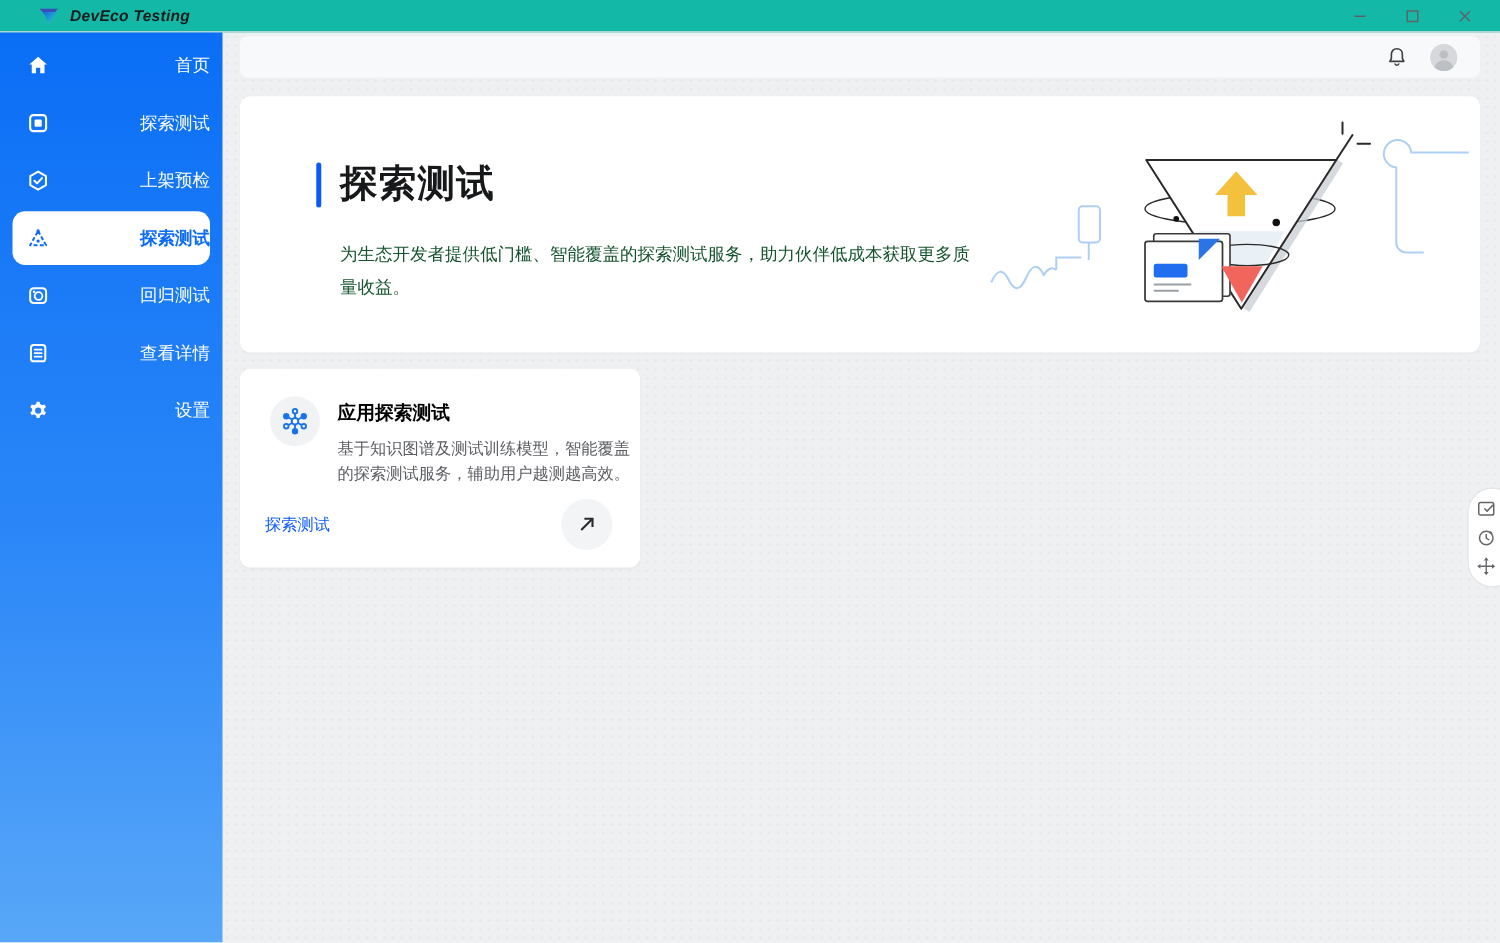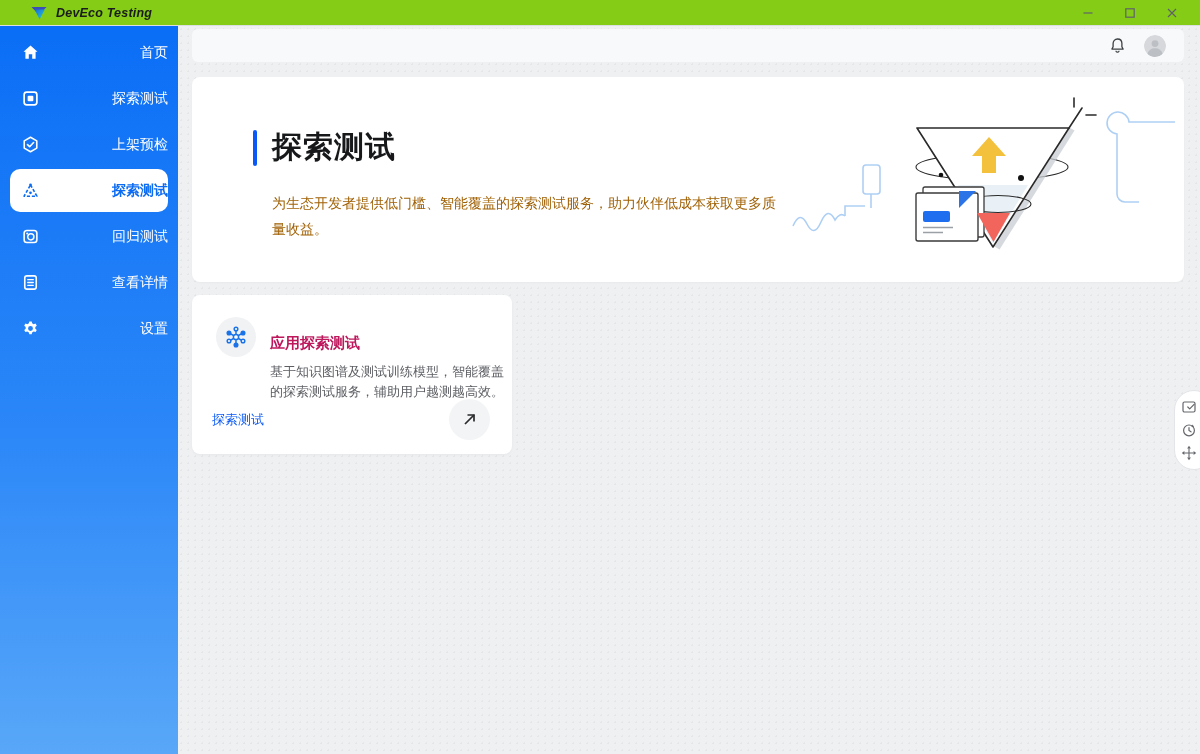--- a/index.html
+++ b/index.html
@@ -5,21 +5,21 @@
   * { margin:0; padding:0; box-sizing:border-box; }
   html,body { width:1200px; height:754px; overflow:hidden; }
   body {
     font-family:"Liberation Sans","DejaVu Sans",sans-serif;
     background:#eff0f2;
     color:#1c1c1e;
     position:relative;
   }
   
   .titlebar {
-    height:26px; background:#84cc16; border-bottom:1px solid #dcdfe2;
+    height:26px; background:#14b8a6; border-bottom:1px solid #dcdfe2;
     display:flex; align-items:center; padding:0 12px 0 30px;
   }
   .titlebar .logo { width:18px; height:18px; margin-right:8px; display:inline-flex; }
   .titlebar .app-title { font-size:12.5px; font-weight:bold; font-style:italic; color:#1b1c1e; letter-spacing:.2px; }
   .titlebar .spacer { flex:1; }
   .win-controls { display:flex; align-items:center; gap:26px; padding-right:8px; }
   .win-btn { width:16px; height:16px; display:inline-flex; align-items:center; justify-content:center; color:#5f6368; cursor:pointer; }
   .win-btn svg { width:12px; height:12px; }
 
   
@@ -54,34 +54,34 @@
   .avatar { width:22px; height:22px; border-radius:50%; overflow:hidden; cursor:pointer; display:inline-flex; }
 
   .hero {
     margin-top:15px; height:205px; background:#ffffff; border-radius:8px;
     position:relative; overflow:hidden; box-shadow:0 1px 2px rgba(0,0,0,.03);
   }
   .hero-inner { padding:50px 0 0 61px; position:relative; z-index:2; }
   .hero-title-row { display:flex; align-items:center; }
   .accent-bar { width:4px; height:36px; background:#0a59f7; border-radius:2px; }
   .hero-title { font-size:30px; font-weight:bold; color:#17181a; margin-left:15px; letter-spacing:1px; }
-  .hero-desc { margin:22px 0 0 19px; width:505px; font-size:14px; line-height:26px; color:#a16207; }
+  .hero-desc { margin:22px 0 0 19px; width:505px; font-size:14px; line-height:26px; color:#14532d; }
   .hero-illustration { position:absolute; right:5px; top:18px; width:390px; height:165px; z-index:1; }
 
   .card {
     margin-top:13px; width:320px; height:159px; background:#ffffff; border-radius:8px;
     padding:22px 24px 18px 24px; box-shadow:0 1px 3px rgba(0,0,0,.04); position:relative;
   }
   .card-top { display:flex; gap:14px; }
   .card-icon-circle {
     width:40px; height:40px; border-radius:50%; background:#f1f2f4; flex:0 0 40px;
     display:flex; align-items:center; justify-content:center;
   }
   .card-icon-circle svg { width:24px; height:24px; }
-  .card-title { font-size:15px; font-weight:bold; color:#be185d; margin-top:17px; }
+  .card-title { font-size:15px; font-weight:bold; color:#000000; margin-top:4px; }
   .card-desc { font-size:13px; line-height:20px; color:#5c5e63; margin-top:9px; width:236px; }
   .card-bottom { position:absolute; left:20px; right:22px; bottom:14px; display:flex; align-items:center; justify-content:space-between; }
   .card-link { font-size:13px; color:#0a59f7; cursor:pointer; }
   .arrow-circle {
     width:41px; height:41px; border-radius:50%; background:#f3f4f5; cursor:pointer;
     display:flex; align-items:center; justify-content:center; color:#2a2b2d;
   }
   .arrow-circle svg { width:17px; height:17px; }
 
   

